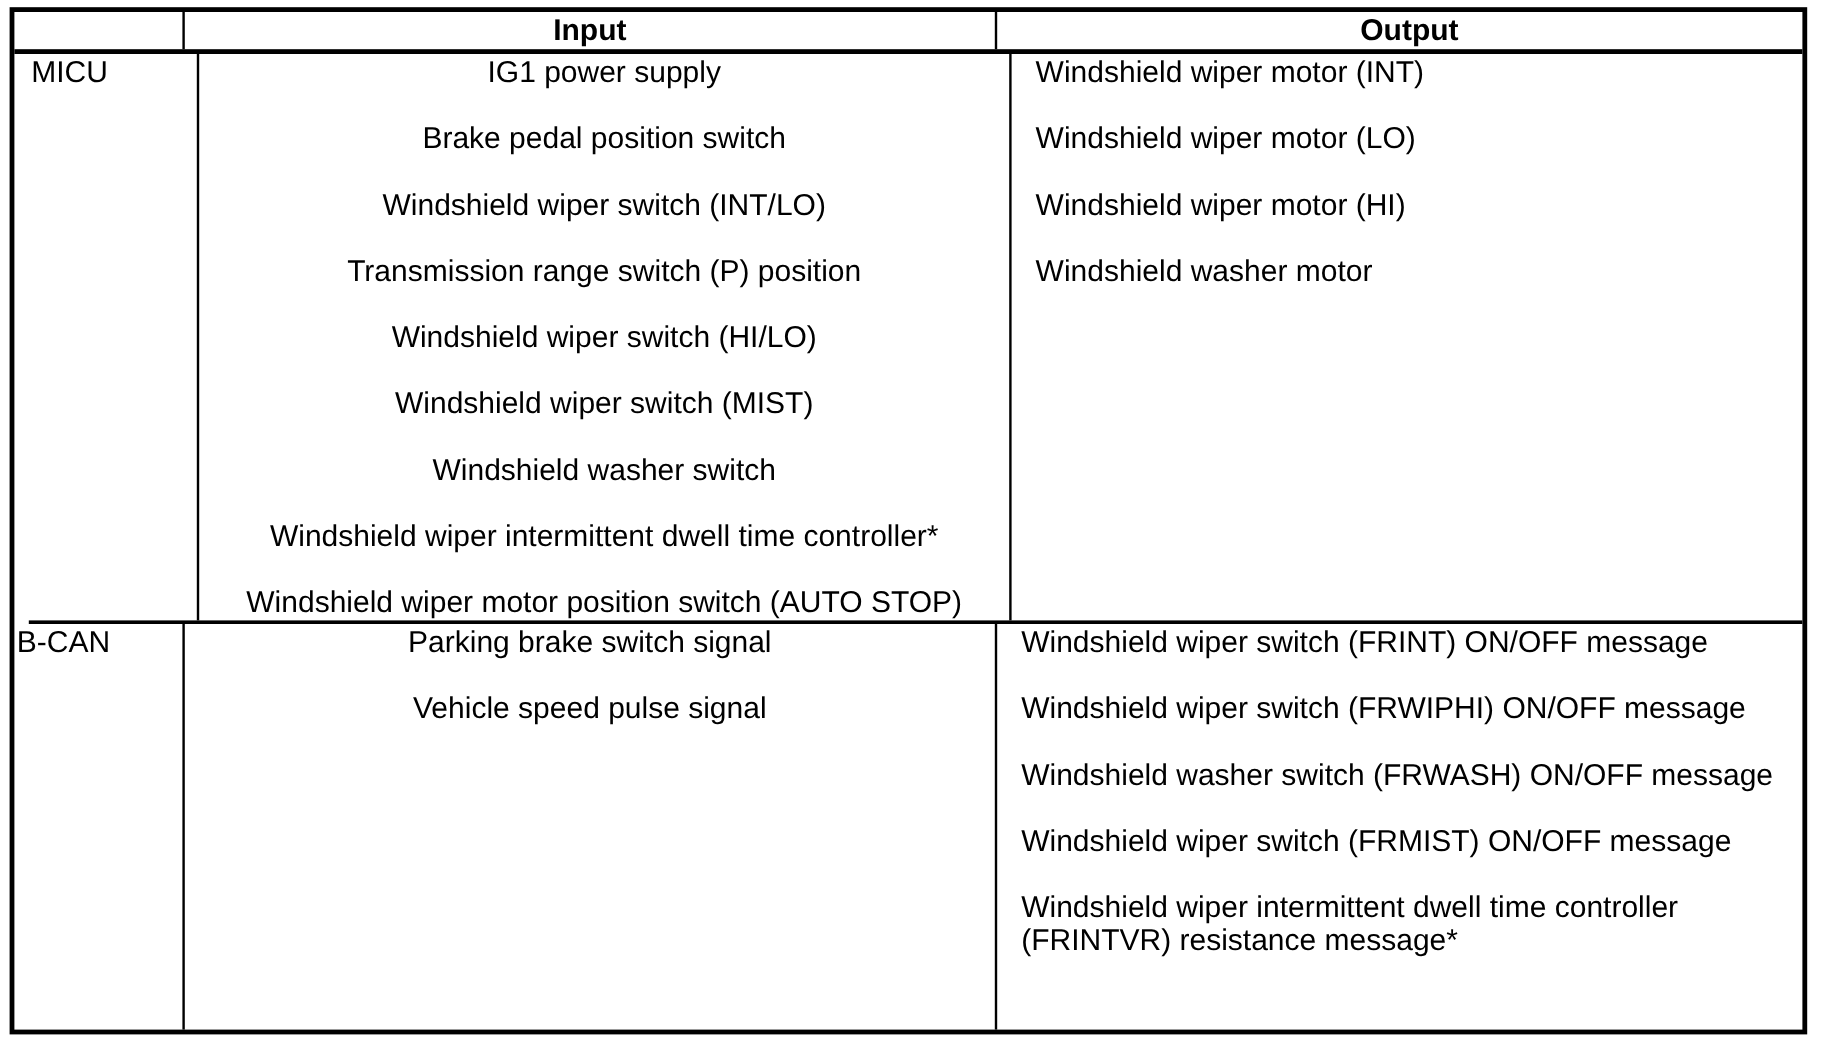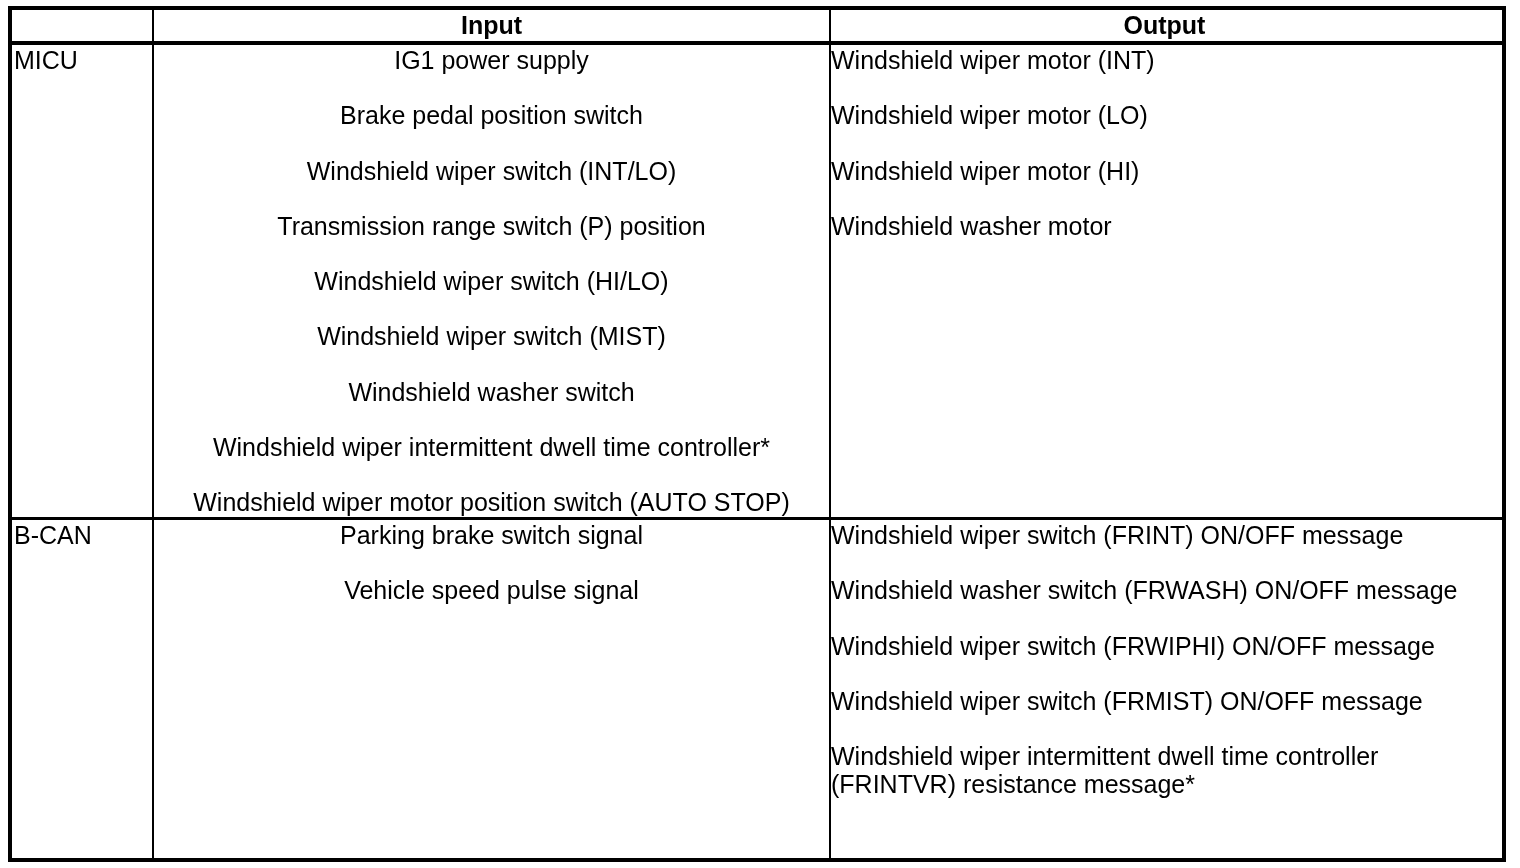--- a/index.html
+++ b/index.html
@@ -27,41 +27,42 @@
   .row { display: flex; flex-direction: row; min-height: 0; }
   .header-row {
     height: 31px;
     flex: none;
     border-bottom: 4px solid #000000;
   }
   .row-micu {
     height: 472px;
     flex: none;
     border-bottom: 3px solid #000000;
+    margin-left: 12px;
   }
   .row-bcan { flex: 1; }
   .cell { box-sizing: border-box; overflow: hidden; }
   .col-label {
     width: 142px;
     flex: none;
     border-right: 2px solid #000000;
     padding: 2px 2px 0 2px;
     font-size: 25px;
     line-height: 27.6px;
   }
   .col-input {
     width: 677px;
     flex: none;
     border-right: 2px solid #000000;
     padding: 2px 4px 0 4px;
     text-align: center;
   }
   .col-output {
     flex: 1;
-    padding: 2px 4px 0 0;
+    padding: 2px 4px 0 20px;
   }
   .header-row .cell {
     font-weight: bold;
     font-size: 25px;
     line-height: 30px;
     text-align: center;
     padding-top: 0;
   }
   .item {
     font-size: 25px;
@@ -103,21 +104,21 @@
   </div>
 
   <div class="row row-bcan">
     <div class="cell col-label">B-CAN</div>
     <div class="cell col-input">
       <div class="item">Parking brake switch signal</div>
       <div class="item">Vehicle speed pulse signal</div>
     </div>
     <div class="cell col-output">
       <div class="item">Windshield wiper switch (FRINT) ON/OFF message</div>
+      <div class="item">Windshield wiper switch (FRWIPHI) ON/OFF message</div>
       <div class="item">Windshield washer switch (FRWASH) ON/OFF message</div>
-      <div class="item">Windshield wiper switch (FRWIPHI) ON/OFF message</div>
       <div class="item">Windshield wiper switch (FRMIST) ON/OFF message</div>
       <div class="item">Windshield wiper intermittent dwell time controller
 (FRINTVR) resistance message*</div>
     </div>
   </div>
 
 </div>
 
 </body></html>

